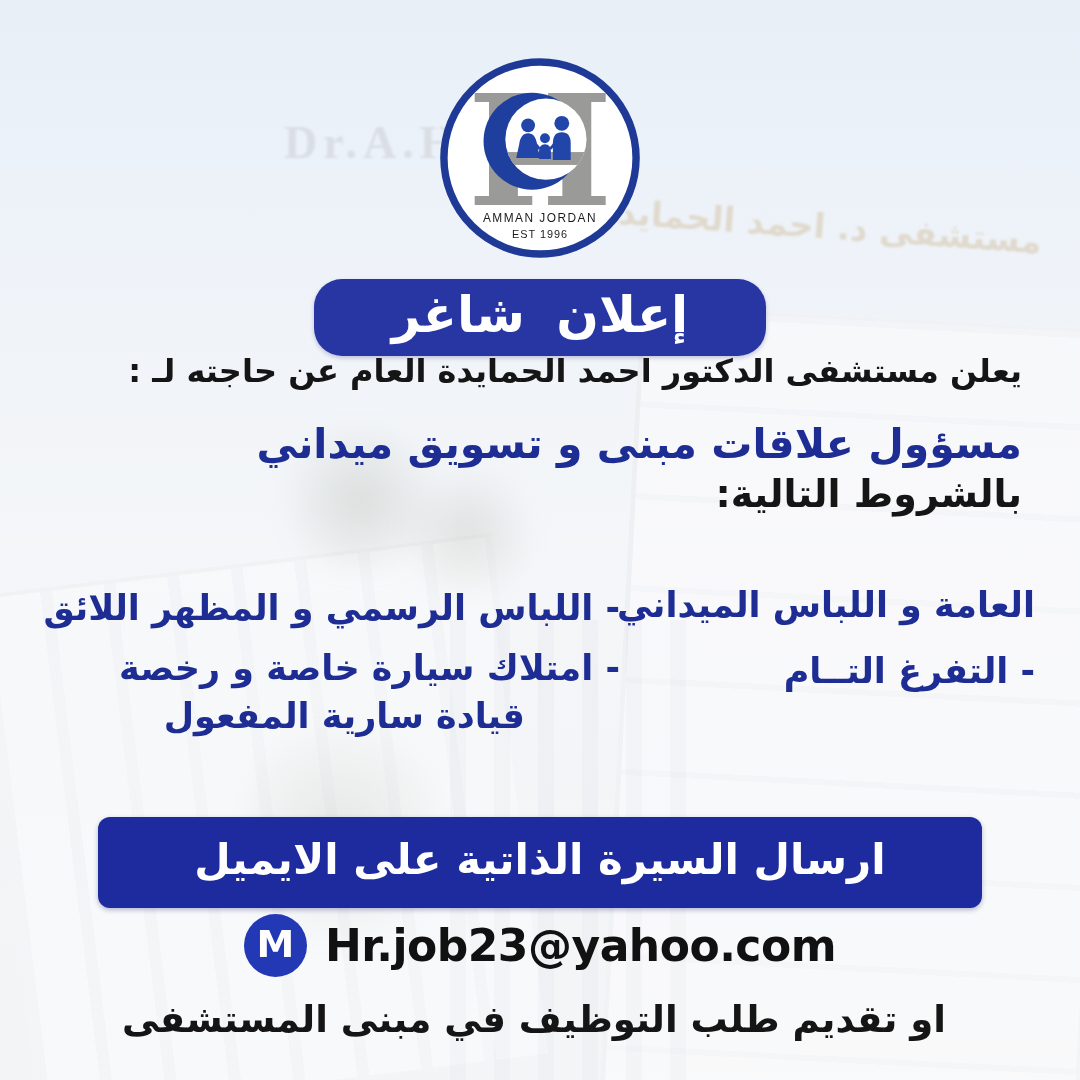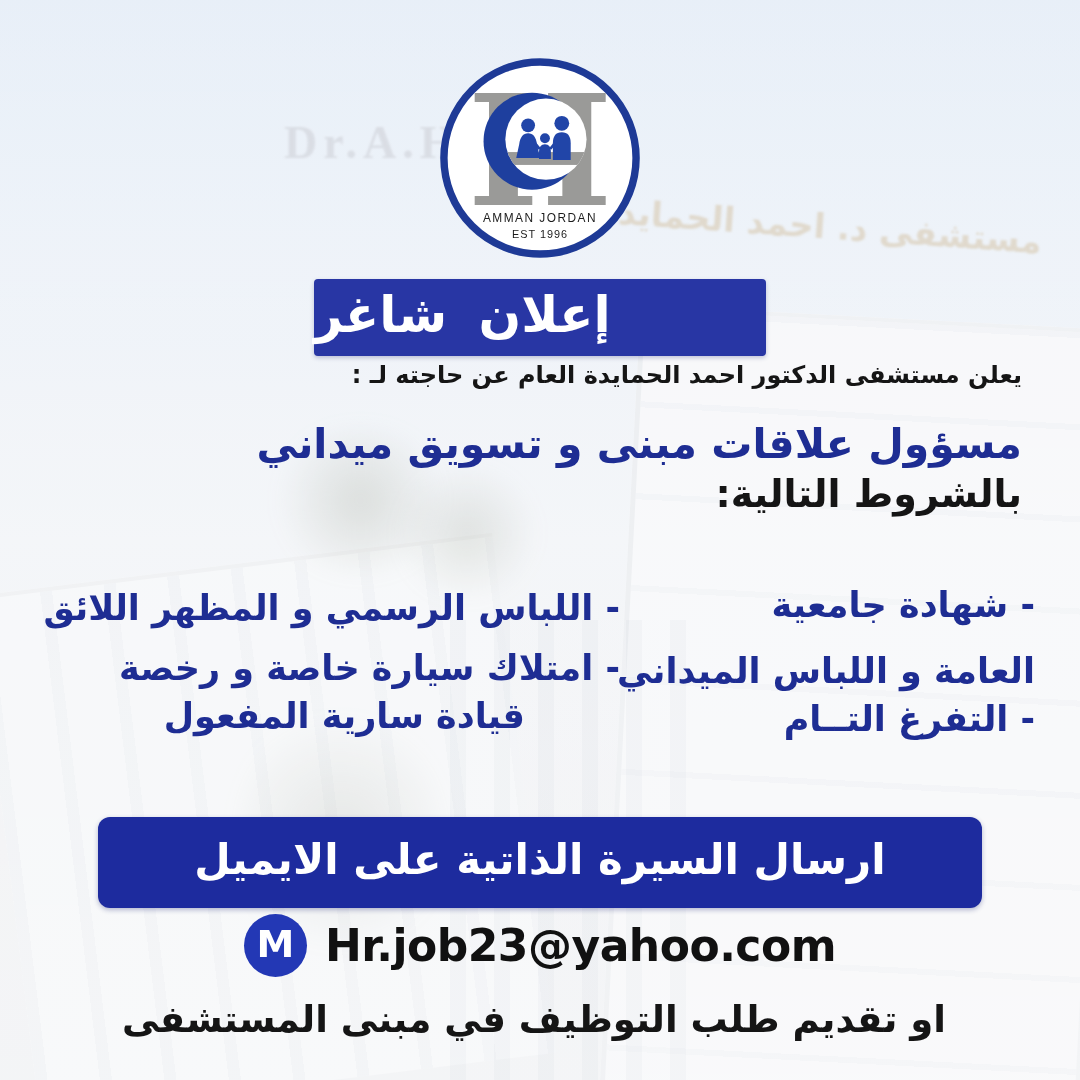--- a/index.html
+++ b/index.html
@@ -38,31 +38,31 @@
   .palm1{left:268px;top:428px;width:185px;height:145px;background:radial-gradient(circle,rgba(130,138,120,.35),transparent 70%);}
   .palm2{left:392px;top:468px;width:150px;height:130px;background:radial-gradient(circle,rgba(130,138,120,.30),transparent 70%);}
   .palm3{left:238px;top:700px;width:205px;height:265px;background:radial-gradient(circle,rgba(125,132,118,.25),transparent 70%);}
   .bg-veil{inset:0;background:linear-gradient(180deg,rgba(255,255,255,.28),rgba(255,255,255,.45));}
   
   .logo{position:absolute;left:436px;top:54px;width:208px;height:208px;z-index:2;}
   .logo svg{width:100%;height:100%;}
   
   .banner{
     position:absolute;left:314px;top:279px;width:452px;height:77px;z-index:2;
-    background:#2836a4;border-radius:4px;display:flex;align-items:center;
+    background:#2836a4;border-radius:28px;display:flex;align-items:center;justify-content:center;
     box-shadow:0 2px 4px rgba(30,40,120,.25);
   }
   .banner span{
     color:#ffffff;font-size:50px;font-weight:bold;direction:rtl;word-spacing:14px;line-height:1;
     padding-bottom:6px;
   }
   
   .intro-line{position:absolute;right:58px;z-index:2;direction:rtl;text-align:right;
     font-weight:bold;white-space:nowrap;}
-  .intro-1{top:361px;font-size:24px;color:#151515;}
+  .intro-1{top:352px;font-size:32px;color:#151515;}
   .intro-2{top:420px;font-size:41px;color:#1e2d93;}
   .intro-3{top:472px;font-size:38px;color:#151515;}
   
   .req-col{position:absolute;z-index:2;direction:rtl;text-align:right;font-weight:bold;
     color:#1e2d93;font-size:35px;}
   .req-right{right:45px;top:582px;width:480px;}
   .req-left{left:50px;top:585px;width:570px;}
   .req-item{line-height:46px;white-space:nowrap;}
   .req-right .req-item:nth-child(2){margin-top:20px;}
   .req-right .req-item:nth-child(3){margin-top:2px;}
@@ -144,21 +144,20 @@
 
   <div class="banner">
     <span>إعلان شاغر</span>
   </div>
 
   <div class="intro-line intro-1">يعلن مستشفى الدكتور احمد الحمايدة العام عن حاجته لـ :</div>
   <div class="intro-line intro-2">مسؤول علاقات مبنى و تسويق ميداني</div>
   <div class="intro-line intro-3">بالشروط التالية:</div>
 
   <div class="req-col req-right">
-    <div class="req-item">- شهادة جامعية</div>
     <div class="req-item">العامة و اللباس الميداني</div>
     <div class="req-item">- التفرغ التــام</div>
   </div>
 
   <div class="req-col req-left">
     <div class="req-item">- اللباس الرسمي و المظهر اللائق</div>
     <div class="req-item">- امتلاك سيارة خاصة و رخصة</div>
     <div class="req-item req-cont">قيادة سارية المفعول</div>
   </div>
 

